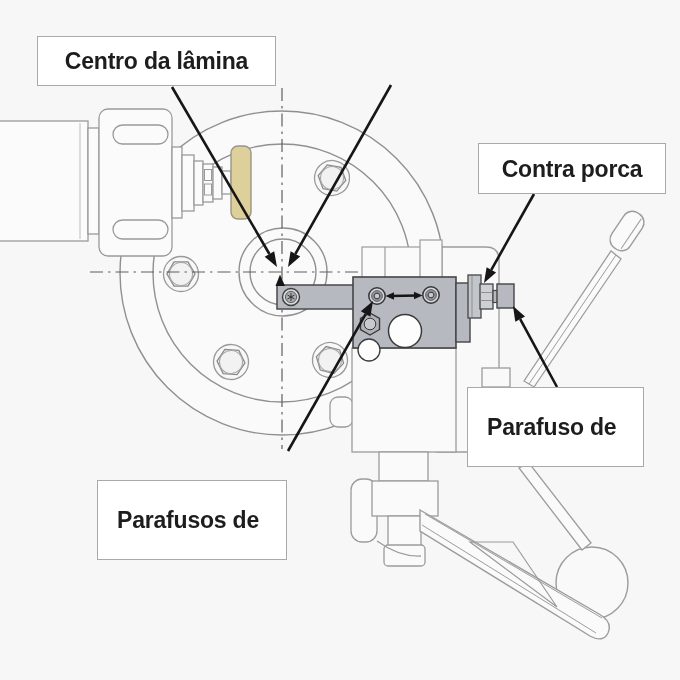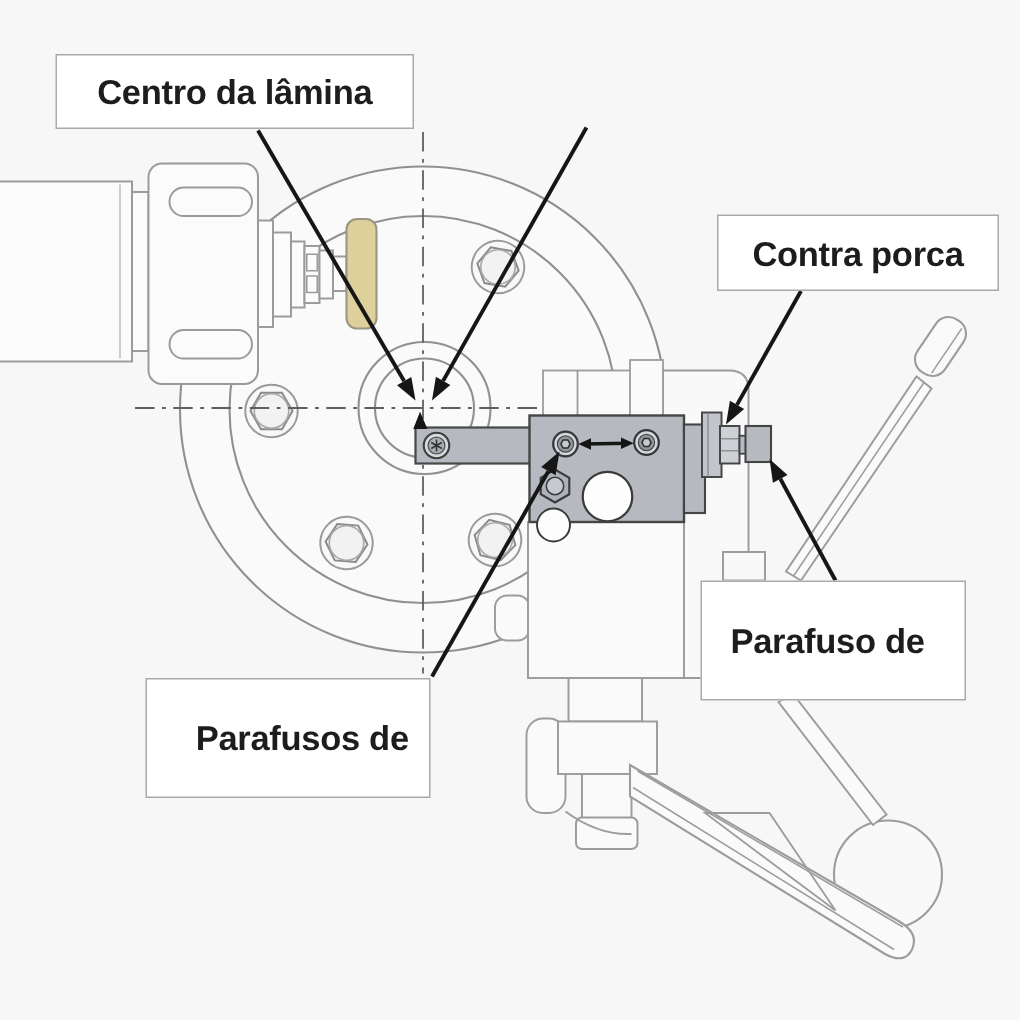--- a/index.html
+++ b/index.html
@@ -197,17 +197,17 @@
 
 
 <div class="label" style="left:457px;top:143px;width:188px;height:51px;margin-left:21px;">
   <span>Contra porca</span>
 </div>
 
 <div class="label two-line" style="left:467px;top:387px;width:177px;height:80px;">
   <span>Parafuso de</span>
 </div>
 
-<div class="label two-line" style="left:97px;top:452px;width:190px;height:80px;align-items:center;">
+<div class="label two-line" style="left:97px;top:480px;width:190px;height:80px;">
   <span>Parafusos de</span>
 </div>
 
 </div>
 
 </body></html>

